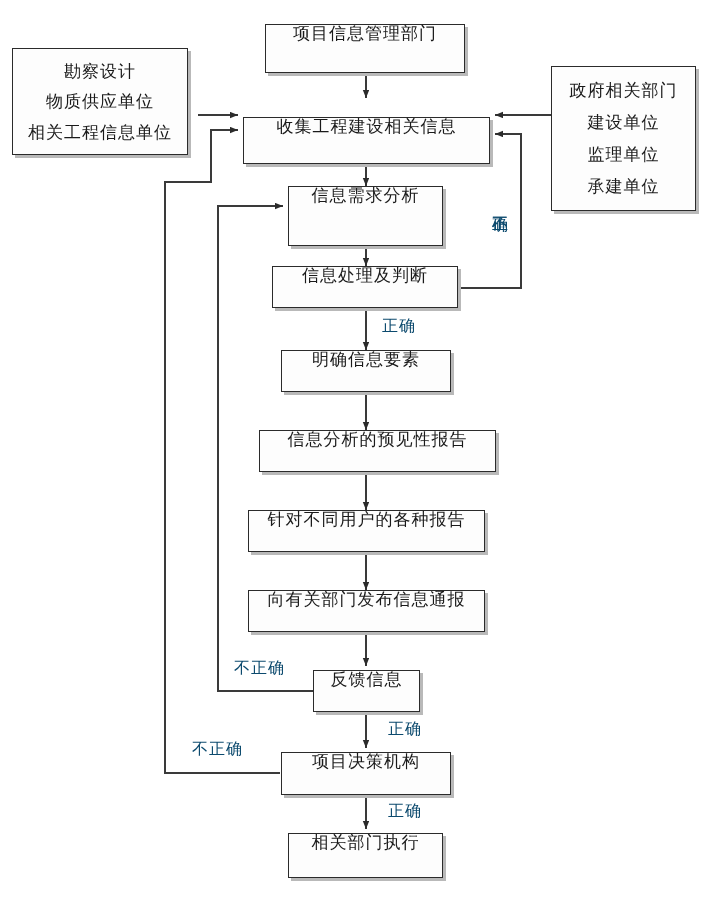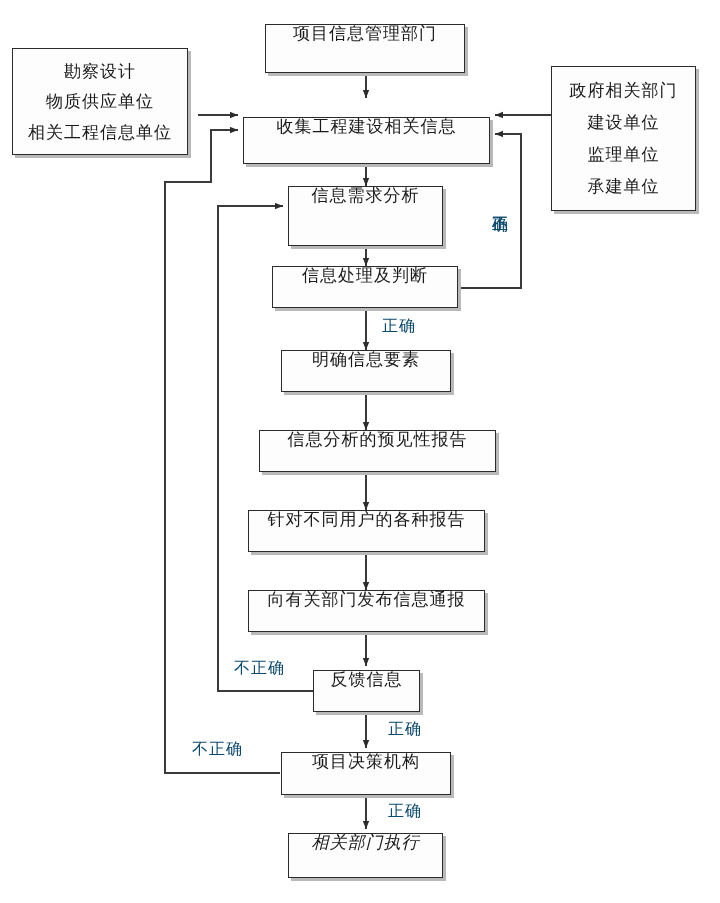--- a/index.html
+++ b/index.html
@@ -159,21 +159,21 @@
   </div>
 
   <div class="node" style="left:313px; top:670px; width:107px; height:42px;">
     <span class="line">反馈信息</span>
   </div>
 
   <div class="node" style="left:281px; top:752px; width:170px; height:43px;">
     <span class="line">项目决策机构</span>
   </div>
 
-  <div class="node" style="left:288px; top:833px; width:155px; height:45px;font-style:italic;">
+  <div class="node" style="left:288px; top:833px; width:155px; height:45px;">
     <span class="line">相关部门执行</span>
   </div>
 
   <div class="edge-label vertical" style="left:492px; top:204px;">不正确</div>
 
   <div class="edge-label" style="left:382px; top:318px;">正确</div>
 
   <div class="edge-label" style="left:234px; top:660px;">不正确</div>
 
   <div class="edge-label" style="left:388px; top:721px;">正确</div>

